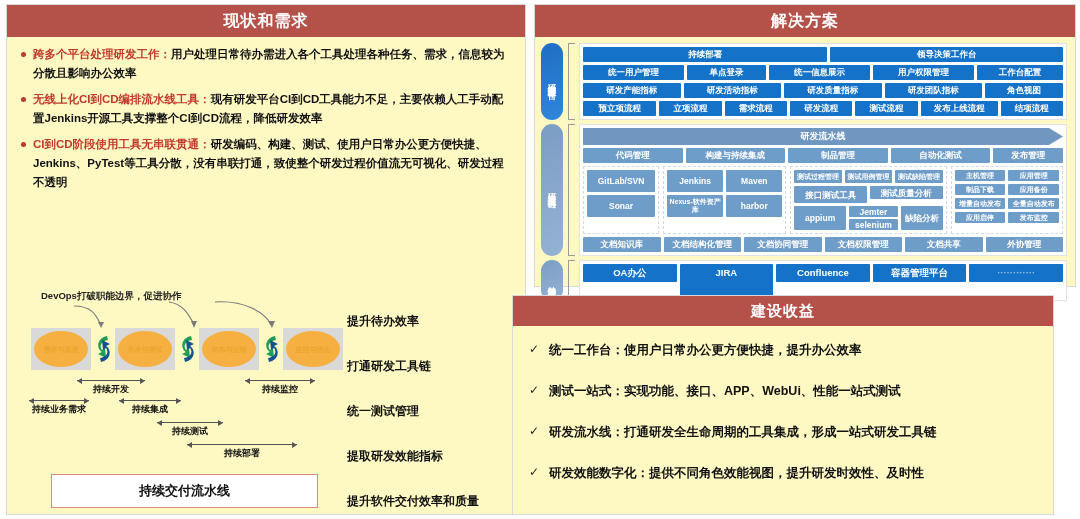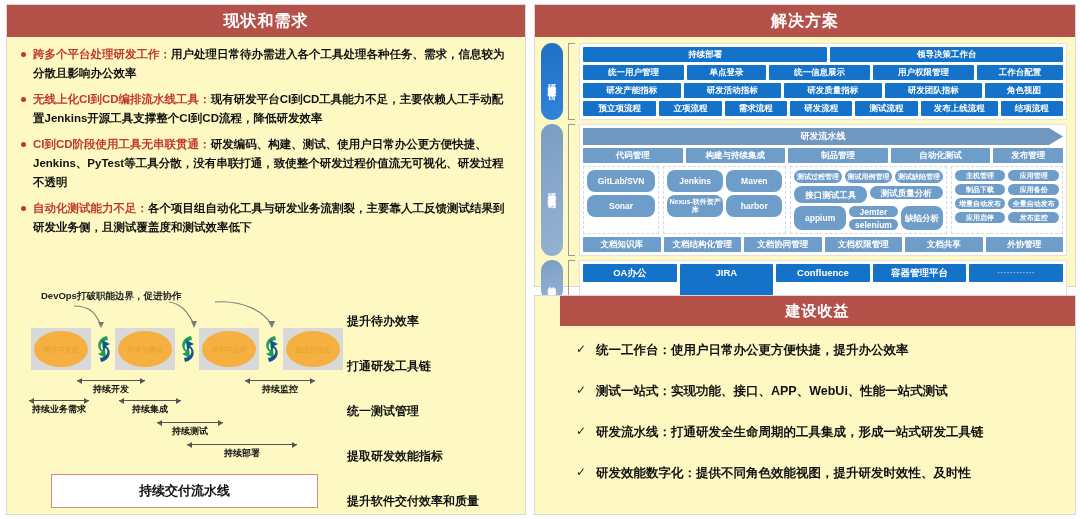--- a/index.html
+++ b/index.html
@@ -93,29 +93,29 @@
 
   .arrowband{
     position:relative;height:17px;background:#6f97c0;color:#fff;font-size:9px;
     font-weight:bold;display:flex;align-items:center;justify-content:center;
     margin-bottom:3px;
     clip-path:polygon(0 0,calc(100% - 14px) 0,100% 50%,calc(100% - 14px) 100%,0 100%);
   }
   .toolgrid{display:flex;gap:4px;}
   .tcol{border:1px dashed #cfd8e3;padding:3px;box-sizing:border-box;display:flex;flex-direction:column;gap:3px;}
   .tbox{
-    background:#6f9dc9;color:#fff;font-size:8.5px;font-weight:bold;border-radius:8px;
+    background:#6f9dc9;color:#fff;font-size:8.5px;font-weight:bold;border-radius:1px;
     display:flex;align-items:center;justify-content:center;text-align:center;
     line-height:10px;padding:2px 1px;box-sizing:border-box;
   }
   .trow{display:flex;gap:3px;}
   .tiny{font-size:7px;line-height:8px;}
 
   
-  #gain-panel{left:534px;top:295px;width:542px;height:220px;padding-left:25px;}
+  #gain-panel{left:512px;top:295px;width:542px;height:220px;}
   #gain-head{height:30px;line-height:30px;font-size:15px;}
   #gain-body{padding:16px 14px 0 14px;}
   .gain-item{
     position:relative;padding-left:22px;font-size:12.5px;font-weight:bold;
     color:#111;margin-bottom:24px;white-space:nowrap;
   }
   .gain-item .chk{position:absolute;left:2px;top:0px;font-size:12px;color:#222;font-weight:normal;}
 </style>
 </head>
 <body>
@@ -127,24 +127,20 @@
       <span class="dot"></span>
       <span class="hl">跨多个平台处理研发工作：</span><span>用户处理日常待办需进入各个工具处理各种任务、需求，信息较为分散且影响办公效率</span>
     </div>
     <div class="bullet">
       <span class="dot"></span>
       <span class="hl">无线上化CI到CD编排流水线工具：</span><span>现有研发平台CI到CD工具能力不足，主要依赖人工手动配置Jenkins开源工具支撑整个CI到CD流程，降低研发效率</span>
     </div>
     <div class="bullet">
       <span class="dot"></span>
       <span class="hl">CI到CD阶段使用工具无串联贯通：</span><span>研发编码、构建、测试、使用户日常办公更方便快捷、Jenkins、PyTest等工具分散，没有串联打通，致使整个研发过程价值流无可视化、研发过程不透明</span>
-    </div>
-    <div class="bullet">
-      <span class="dot"></span>
-      <span class="hl">自动化测试能力不足：</span><span>各个项目组自动化工具与研发业务流割裂，主要靠人工反馈测试结果到研发业务侧，且测试覆盖度和测试效率低下</span>
     </div>
   </div>
 
   <div id="flow-area">
     <div id="flow-caption">DevOps打破职能边界，促进协作</div>
 
     <svg id="flow-arcs" viewBox="0 0 330 60">
       <path d="M55,18 C75,18 78,30 82,37" stroke="#7a7a7a" stroke-width="1.2" fill="none"></path>
       <polygon points="82,40 79,34 85,34" fill="#7a7a7a"></polygon>
       <path d="M150,14 C165,16 170,28 175,36" stroke="#7a7a7a" stroke-width="1.2" fill="none"></path>

